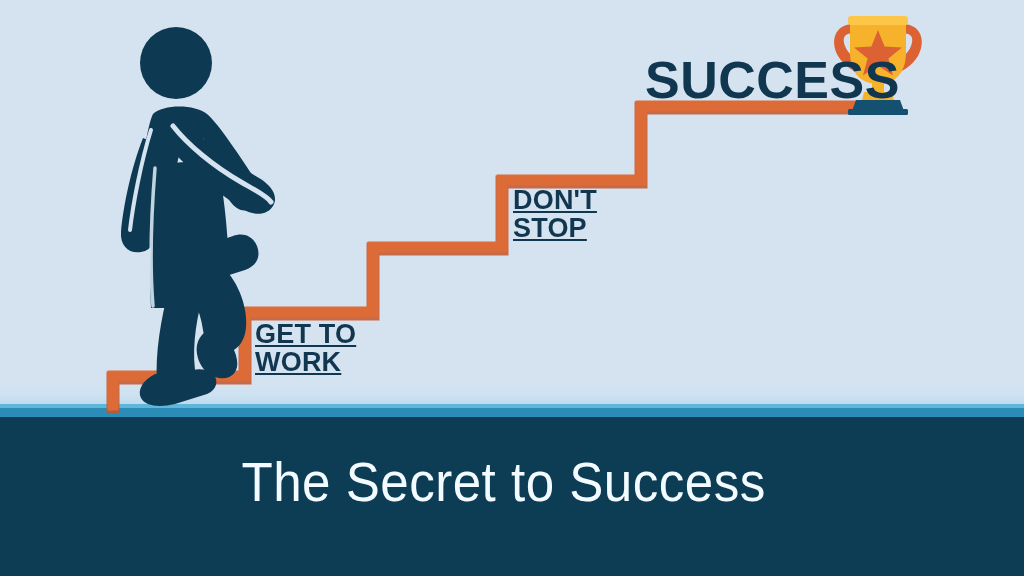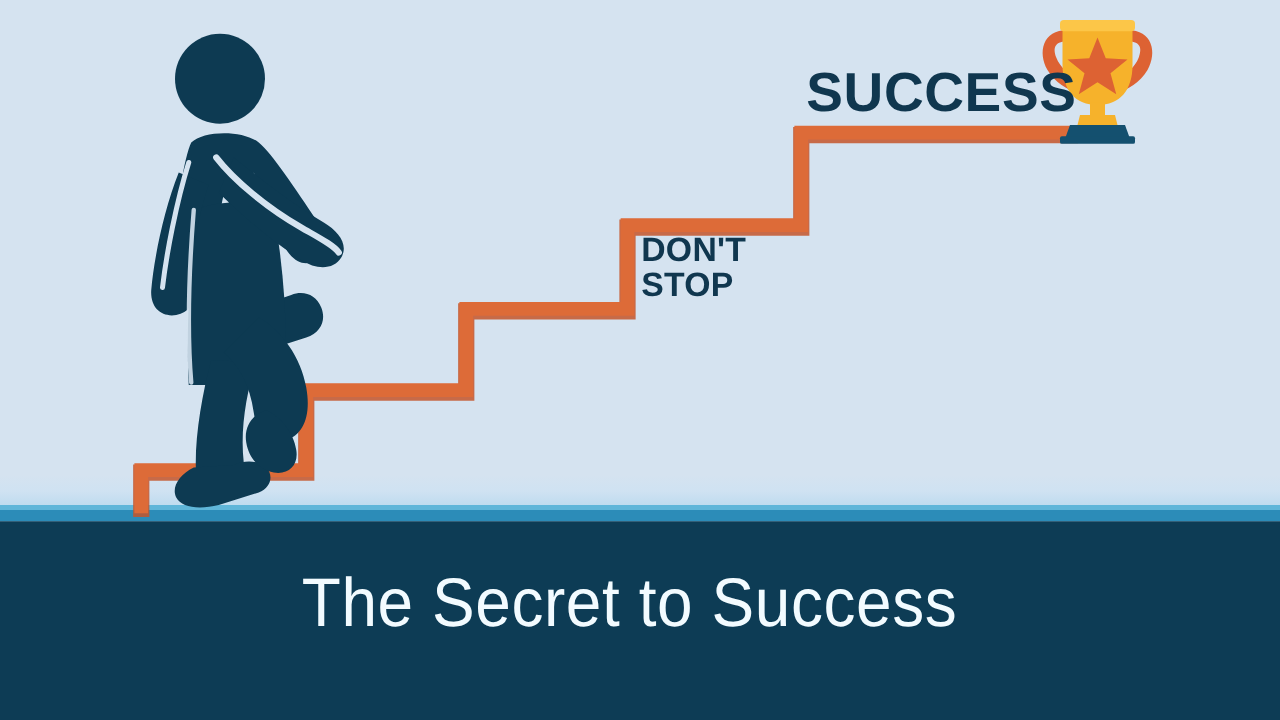--- a/index.html
+++ b/index.html
@@ -77,31 +77,32 @@
   
   .step-label {
     position: absolute;
     color: #10374f;
     font-weight: bold;
     font-size: 27px;
     line-height: 1.04;
     letter-spacing: 0.2px;
     white-space: pre-line;
     font-family: "Liberation Sans", sans-serif;
+    text-decoration: underline;
   }
   #label-1 { left: 255px; top: 320px; }
   #label-2 { left: 383px; top: 255px; }
   #label-3 { left: 513px; top: 186px; }
   #label-success {
     position: absolute;
     left: 645px;
     top: 50px;
     color: #10374f;
     font-weight: bold;
-    font-size: 44px;
+    font-size: 52px;
     letter-spacing: 0.5px;
     white-space: nowrap;
     font-family: "Liberation Sans", sans-serif;
   }
   
   #figure-wrap {
     position: absolute;
     left: 95px;
     top: 18px;
     width: 240px;
@@ -220,20 +221,22 @@
     <polygon fill="#dd6233" points="50,22 56.6,38.6 74,39.6 60.4,50.6 65,67.4 50,57.8 35,67.4 39.6,50.6 26,39.6 43.4,38.6"></polygon>
 
     <rect x="44" y="74" width="12" height="10" fill="#f6b22b"></rect>
 
     <path d="M36,84 L64,84 L66,92 L34,92 Z" fill="#f6b22b"></path>
 
     <path d="M28,92 L72,92 L76,103 L24,103 Z" fill="#14506f"></path>
     <rect x="20" y="101" width="60" height="6" rx="1.5" fill="#14506f"></rect>
   </svg>
 
+  <div class="step-label" id="label-1">GET TO
+WORK</div>
 
 
   <div class="step-label" id="label-3">DON'T
 STOP</div>
 
   <div id="label-success">SUCCESS</div>
 
   <div class="banner"></div>
   <div class="banner-title">The Secret to Success</div>
 

